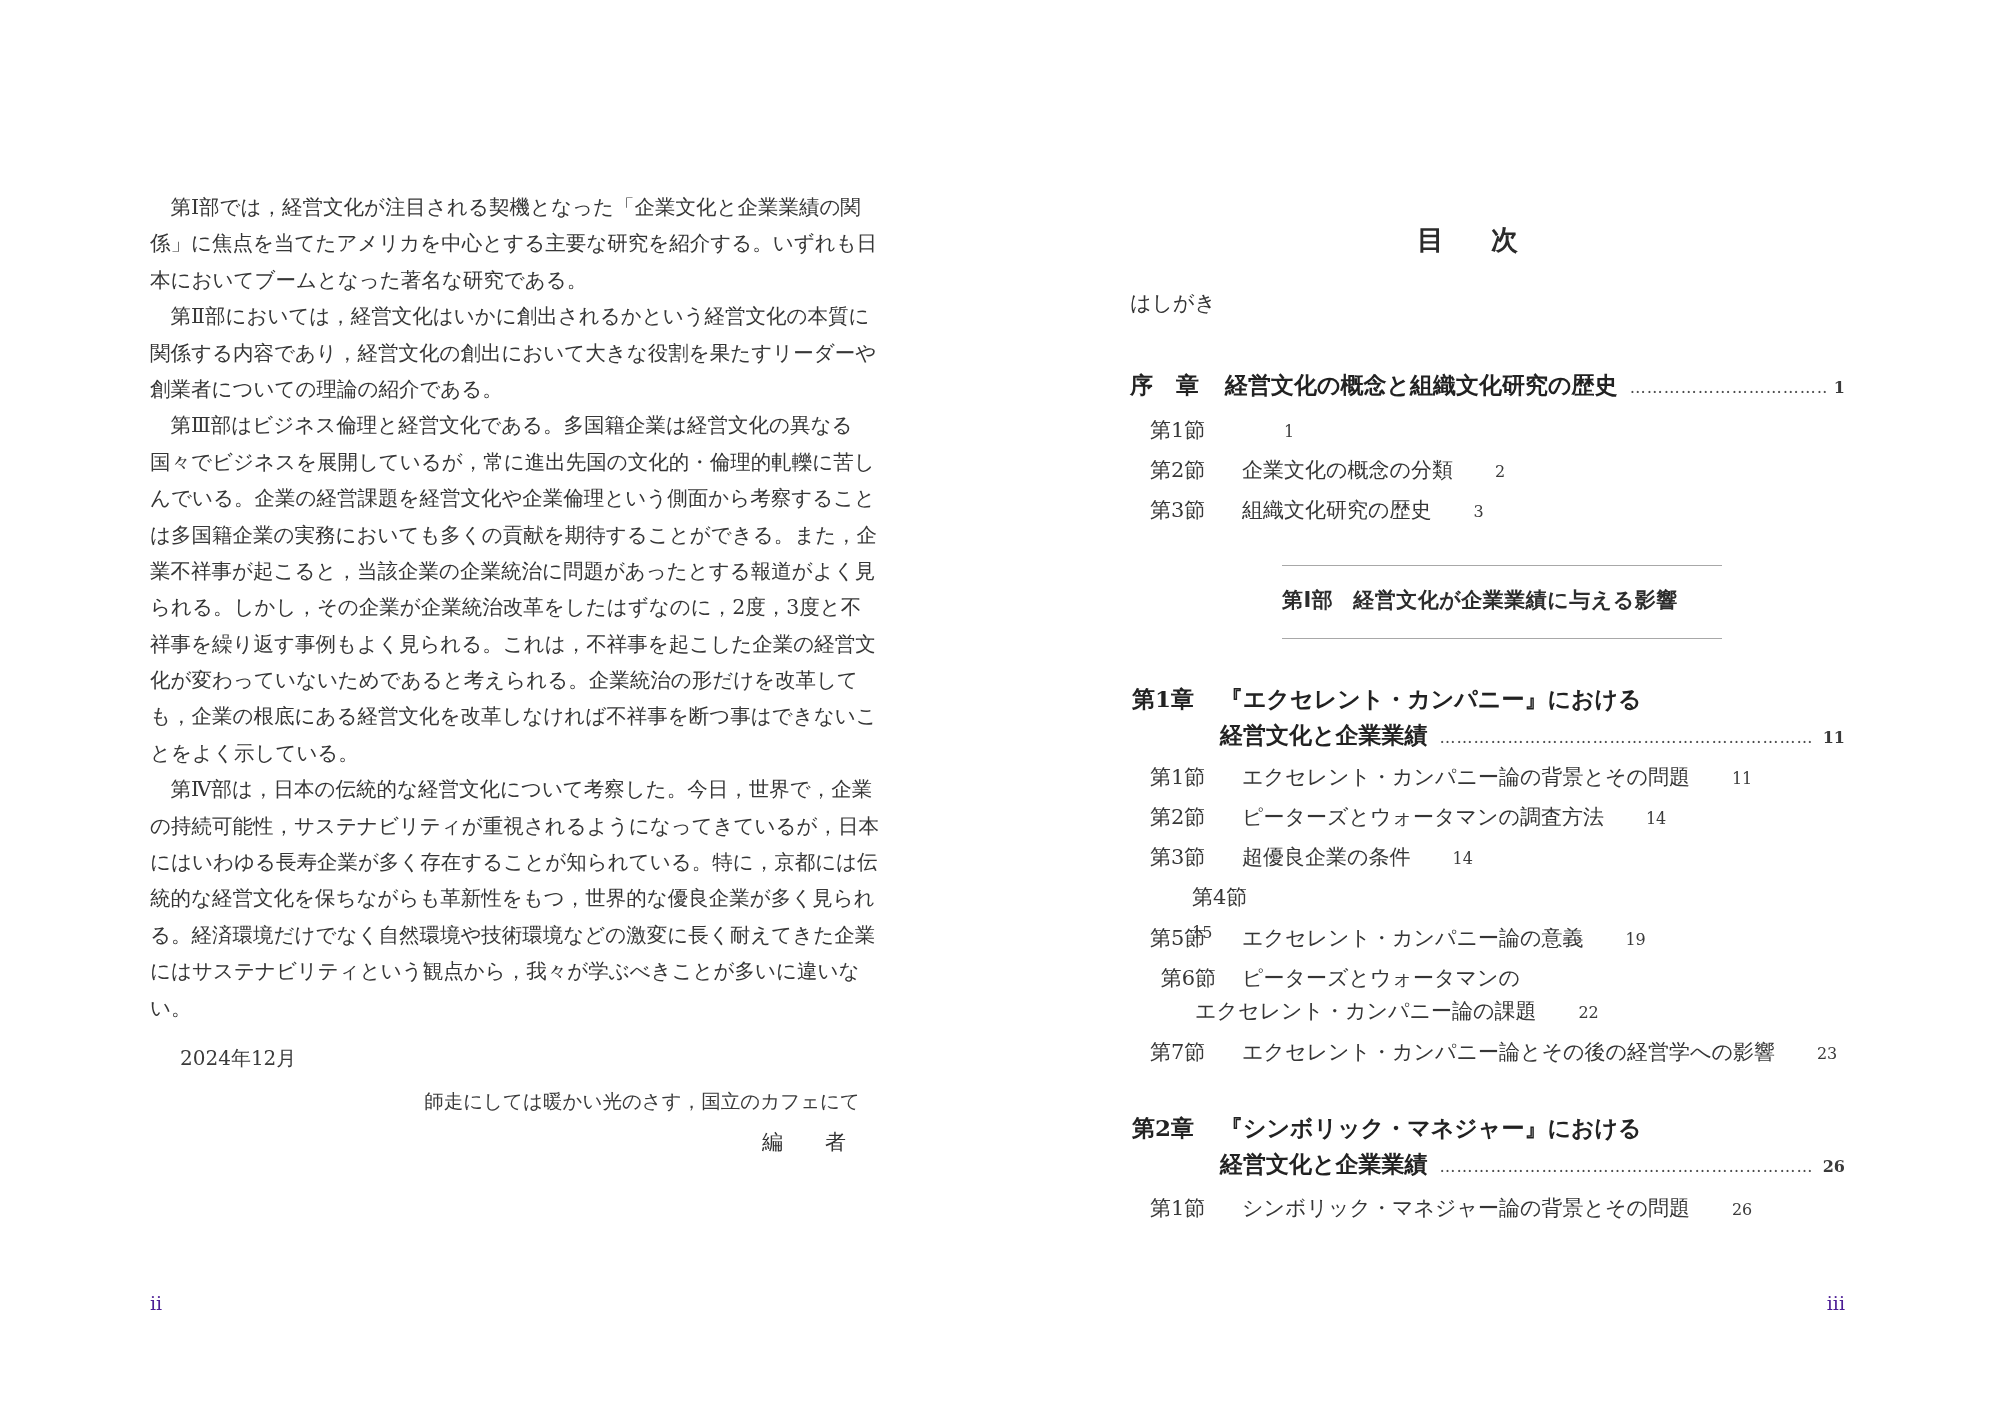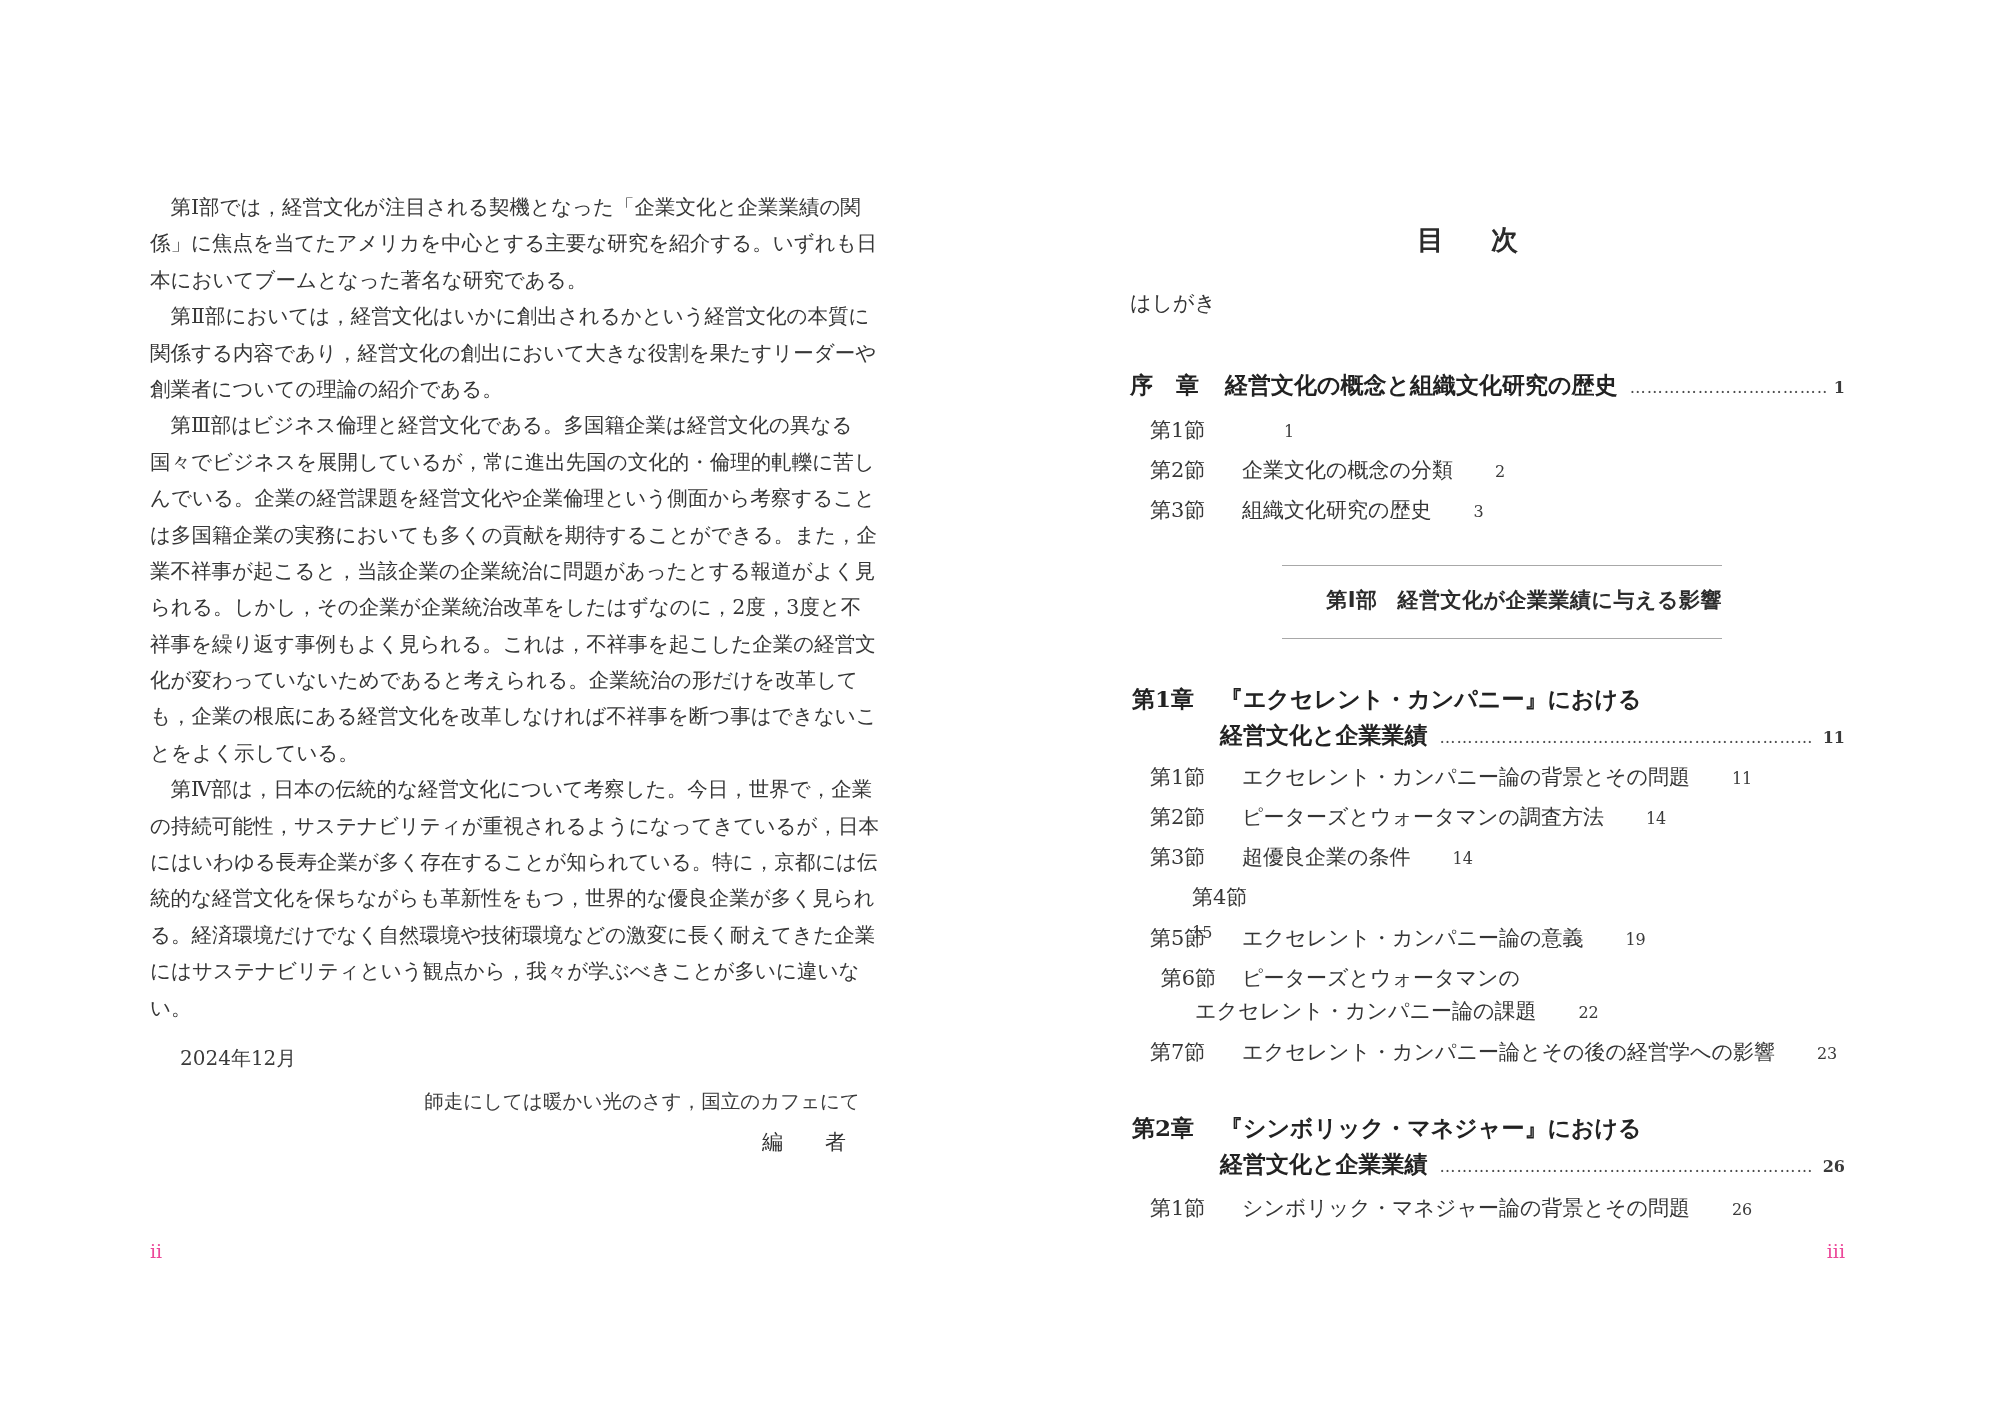--- a/index.html
+++ b/index.html
@@ -10,21 +10,21 @@
   }
   .page{position:absolute;top:0;height:100%;}
   
   .page-left{left:150px;width:712px;}
   .paras{position:absolute;top:189px;left:0;right:0;}
   .pline{height:36.4px;line-height:36.4px;font-size:20.5px;white-space:nowrap;color:#363636;}
   .pline.first{text-indent:20.5px;}
   .date-line{position:absolute;top:1045px;left:30px;font-size:20px;color:#3a3a3a;}
   .colophon-line{position:absolute;top:1088px;right:2px;font-size:19.5px;color:#3a3a3a;}
   .editor-line{position:absolute;top:1128px;right:16px;font-size:21px;color:#333;}
-  .pgnum{position:absolute;top:1240px;font-size:19px;color:#ec4899;}
+  .pgnum{position:absolute;top:1292px;font-size:19px;color:#4c1d95;}
   .pgnum-left{left:0;}
   .pgnum-right{right:0;}
   
   .page-right{left:1100px;width:745px;}
   .toc-title{position:absolute;top:222px;left:0;right:0;text-align:center;
     font-size:27px;font-weight:600;letter-spacing:10px;color:#2b2b2b;}
   .front-item{position:absolute;top:289px;left:30px;font-size:21px;color:#333;}
   .row{position:absolute;display:flex;align-items:baseline;height:36px;line-height:36px;white-space:nowrap;}
   .row.full{left:0;right:0;}
   .chap{font-weight:700;font-size:23px;color:#222;}
@@ -34,21 +34,21 @@
   .sec{font-size:21px;color:#363636;}
   .sec .sec-label{display:inline-block;width:66px;margin-right:26px;}
   .sec-page{font-size:16px;color:#3a3a3a;margin-left:42px;}
   .chap-page{font-size:16px;color:#3a3a3a;}
   .leader{flex:1 1 auto;overflow:hidden;white-space:nowrap;margin:0 8px 0 12px;font-weight:400;}
   .leader::after{
     content:"…………………………………………………………………………………………………………";
     font-size:16px;letter-spacing:1px;color:#4a4a4a;
   }
   .part-rule{position:absolute;left:182px;width:440px;border-top:1.6px solid #a8a8a8;height:0;}
-  .part-label{position:absolute;left:182px;width:440px;text-align:right;
+  .part-label{position:absolute;left:182px;width:440px;text-align:left;
     font-family:"DejaVu Sans","Liberation Sans",sans-serif;
     font-size:21px;font-weight:600;color:#2c2c2c;letter-spacing:0.5px;}
   .part-label .part-name{margin-right:20px;}
 </style>
 </head>
 <body>
 
 <div class="page page-left">
   <div class="paras">
       <div class="para">

